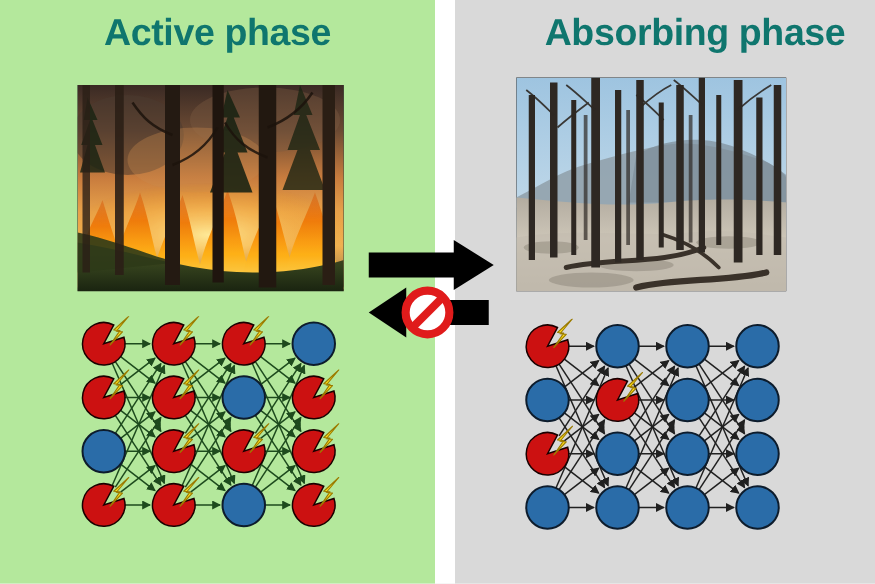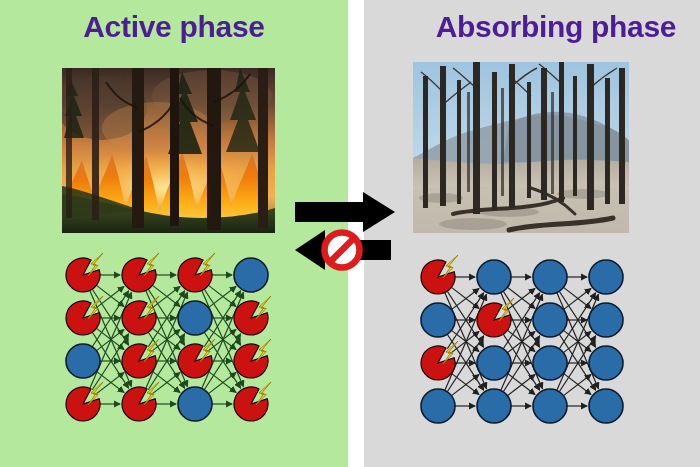--- a/index.html
+++ b/index.html
@@ -3,21 +3,21 @@
 <meta charset="utf-8">
 <style>
   html,body{margin:0;padding:0;}
   body{width:700px;height:467px;overflow:hidden;font-family:"Liberation Sans",sans-serif;}
   #figure{position:relative;width:700px;height:467px;}
   .panel{position:absolute;top:0;height:467px;}
   #panel-left{left:0;width:348px;background:#b4e89c;}
   #panel-right{left:364px;width:384px;background:#d9d9d9;}
   .panel-title{
     position:absolute;top:10px;width:100%;text-align:center;
-    font-size:30px;font-weight:bold;color:#4c1d95;letter-spacing:-0.3px;
+    font-size:30px;font-weight:bold;color:#0f766e;letter-spacing:-0.3px;
     font-family:"Liberation Sans",sans-serif;
   }
   .photo{position:absolute;overflow:hidden;background:#222;}
   #photo-fire{left:62px;top:68px;width:213px;height:165px;}
   #photo-burnt{left:413px;top:62px;width:216px;height:171px;}
   .lattice{position:absolute;}
   #lattice-left{left:57px;top:253px;width:218px;height:172px;}
   #lattice-right{left:412px;top:255px;width:218px;height:172px;}
   #arrows{position:absolute;left:291px;top:190px;width:118px;height:85px;}
 </style>

